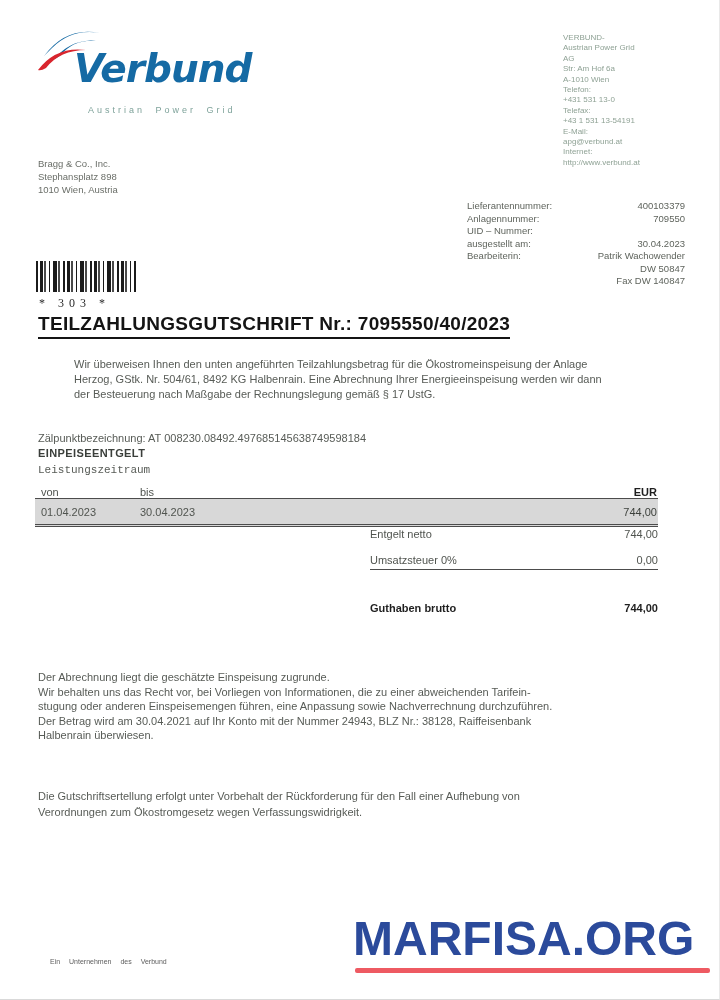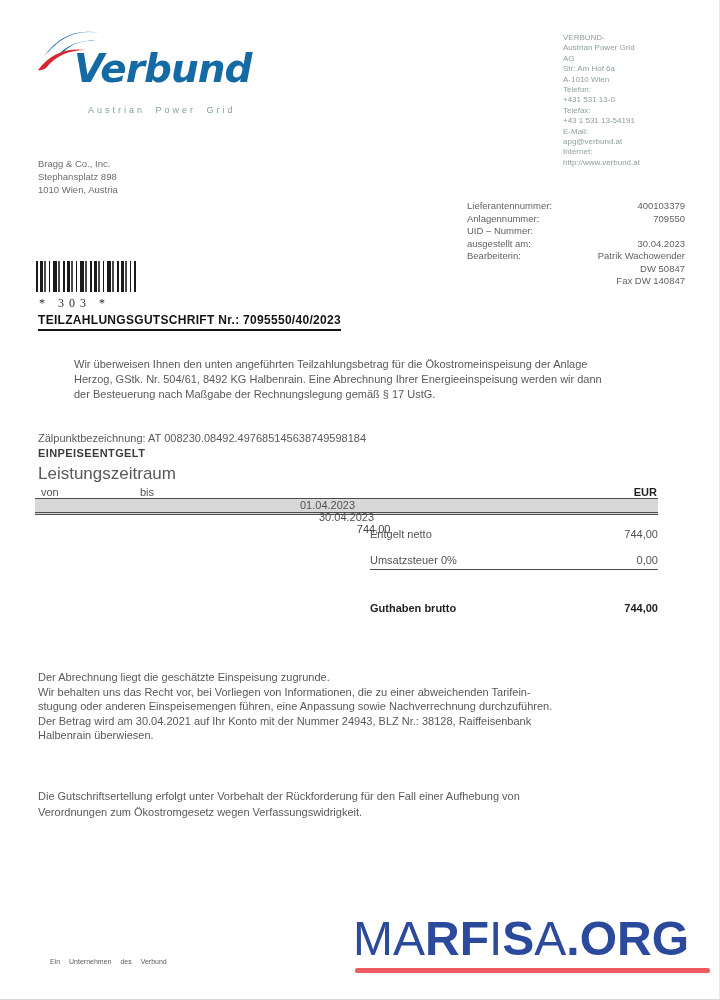--- a/index.html
+++ b/index.html
@@ -53,37 +53,37 @@
   }
   .barcode-label {
     position:absolute; left:39px; top:296px;
     font-family:Liberation Serif, serif;
     font-size:12px; letter-spacing:5px; color:#2a2a2a;
   }
 
   
   .doc-title {
     position:absolute; left:38px; top:313px;
-    font-size:12px; font-weight:bold; color:#141414; letter-spacing:0.3px;
+    font-size:19px; font-weight:bold; color:#141414; letter-spacing:0.3px;
     border-bottom:2px solid #141414; padding-bottom:2px;
   }
 
   
   .intro {
     position:absolute; left:38px; top:357px; width:636px;
     font-size:11px; line-height:14.8px; color:#575b56;margin-left:36px;
   }
   .zaehlpunkt { position:absolute; left:38px; top:432px; font-size:11px; color:#575b56; }
   .section-heading { position:absolute; left:38px; top:447px; font-size:11px; font-weight:bold; color:#3a3e3a; letter-spacing:0.4px; }
-  .period-label { position:absolute; left:38px; top:464px; font-size:17px; color:#575b56; }
+  .period-label { position:absolute; left:38px; top:464px; font-size:11px; color:#575b56;font-family:Liberation Mono, monospace; }
 
   
   .tbl { position:absolute; left:35px; top:484px; width:623px; font-size:11px; color:#50544f; }
   .tbl-head { display:flex; align-items:flex-end; height:15px; border-bottom:1.5px solid #4c4c4c; }
-  .tbl-row  { display:flex; align-items:center; height:16px; background:#d8d8d8; border-bottom:3px double #4c4c4c;flex-direction:column; }
+  .tbl-row  { display:flex; align-items:center; height:28px; background:#d8d8d8; border-bottom:3px double #4c4c4c; }
   .col-von { width:105px; padding-left:6px; }
   .col-bis { flex:1; }
   .col-eur { width:90px; text-align:right; padding-right:1px; }
   .tbl-head .col-eur { font-weight:bold; color:#1f1f1f;margin-top:16px; }
   .tbl-row .col-eur { color:#3c403b; }
 
   .total-row {
     position:absolute; left:370px; width:288px;
     display:flex; justify-content:space-between;
     font-size:11px; color:#50544f;margin-top:8px;
@@ -95,21 +95,21 @@
   
   .notes-1 { position:absolute; left:38px; top:670px; width:636px; font-size:11px; line-height:14.6px; color:#575b56; }
   .notes-2 { position:absolute; left:38px; top:746px; width:636px; font-size:11px; line-height:15.5px; color:#575b56; }
   .notes-3 { position:absolute; left:38px; top:789px; width:636px; font-size:11px; line-height:15.5px; color:#575b56; }
 
   
   .watermark {
     position:absolute; left:353px; top:911px; width:358px;
     font-size:48px; color:#2b4a9b; letter-spacing:0px; white-space:nowrap;
   }
-  .wm-thin { font-weight:400; }
+  .wm-thin { font-weight:700; }
   .wm-bold { font-weight:700; }
   .wm-bar {
     position:absolute; left:355px; top:968px; width:355px; height:5px;
     background:#ee5a62; border-radius:2px;
   }
   .footer-note {
     position:absolute; left:50px; top:958px;
     font-size:7px; color:#5d5d5d; word-spacing:7px;
   }
 </style>

